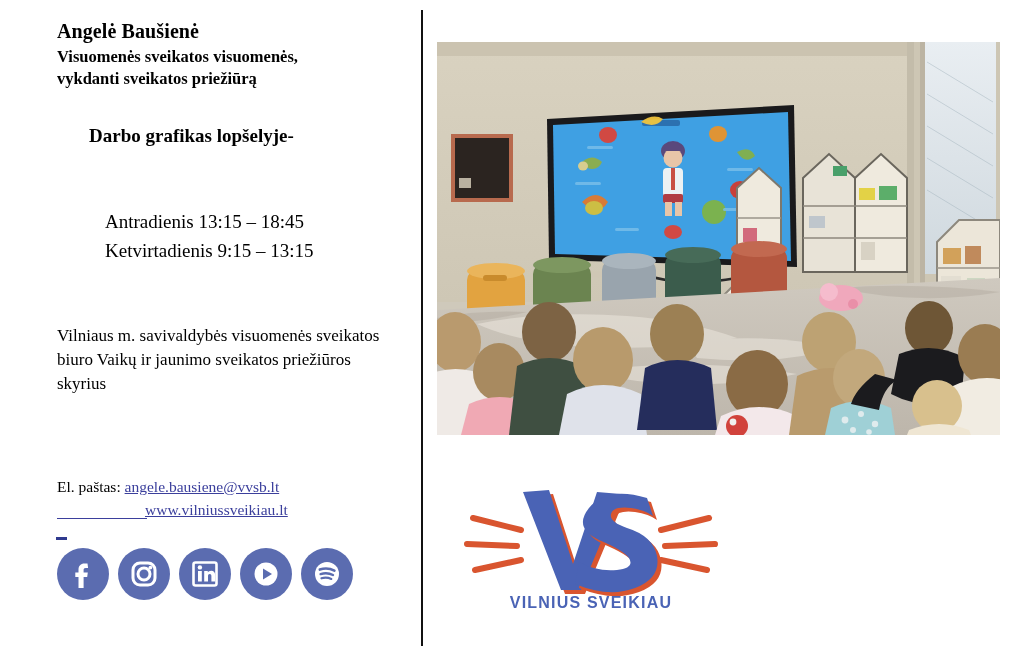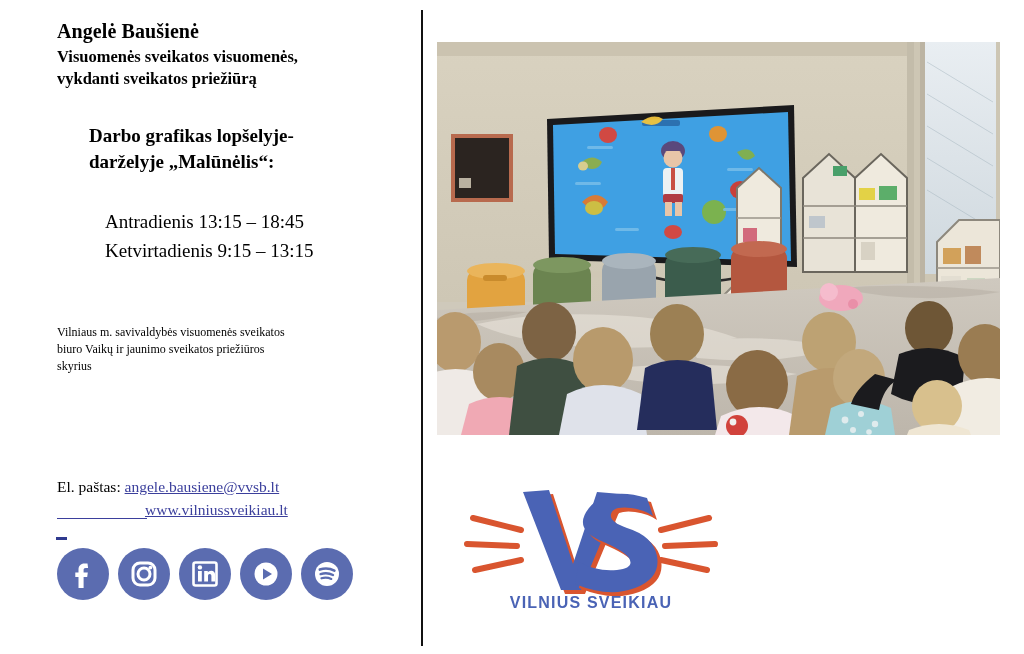--- a/index.html
+++ b/index.html
@@ -74,21 +74,21 @@
     line-height: 1.52;
     margin-left: 48px;
   }
   .schedule-row { white-space: nowrap; }
 
   .org-block {
     position: absolute;
     left: 57px;
     top: 324px;
     width: 368px;
-    font-size: 12px;
+    font-size: 17px;
     line-height: 1.42;
   }
 
   .address-block {
     position: absolute;
     left: 57px;
     top: 408px;
     width: 368px;
     font-size: 15.5px;
     line-height: 1.42;
@@ -189,21 +189,20 @@
 
   <div class="contact-name">Angelė Baušienė</div>
 
   <div class="contact-role">
     <div>Visuomenės sveikatos visuomenės,</div>
     <div>vykdanti sveikatos priežiūrą</div>
   </div>
 
   <div class="schedule-heading">
     <div>Darbo grafikas lopšelyje-</div>
-    <div>darželyje „Malūnėlis“:</div>
   </div>
 
   <div class="schedule-list">
     <div class="schedule-row">
       <span>Antradienis </span>
       <span>13:15 – 18:45</span>
     </div>
     <div class="schedule-row">
       <span>Ketvirtadienis </span>
       <span>9:15 – 13:15</span>

